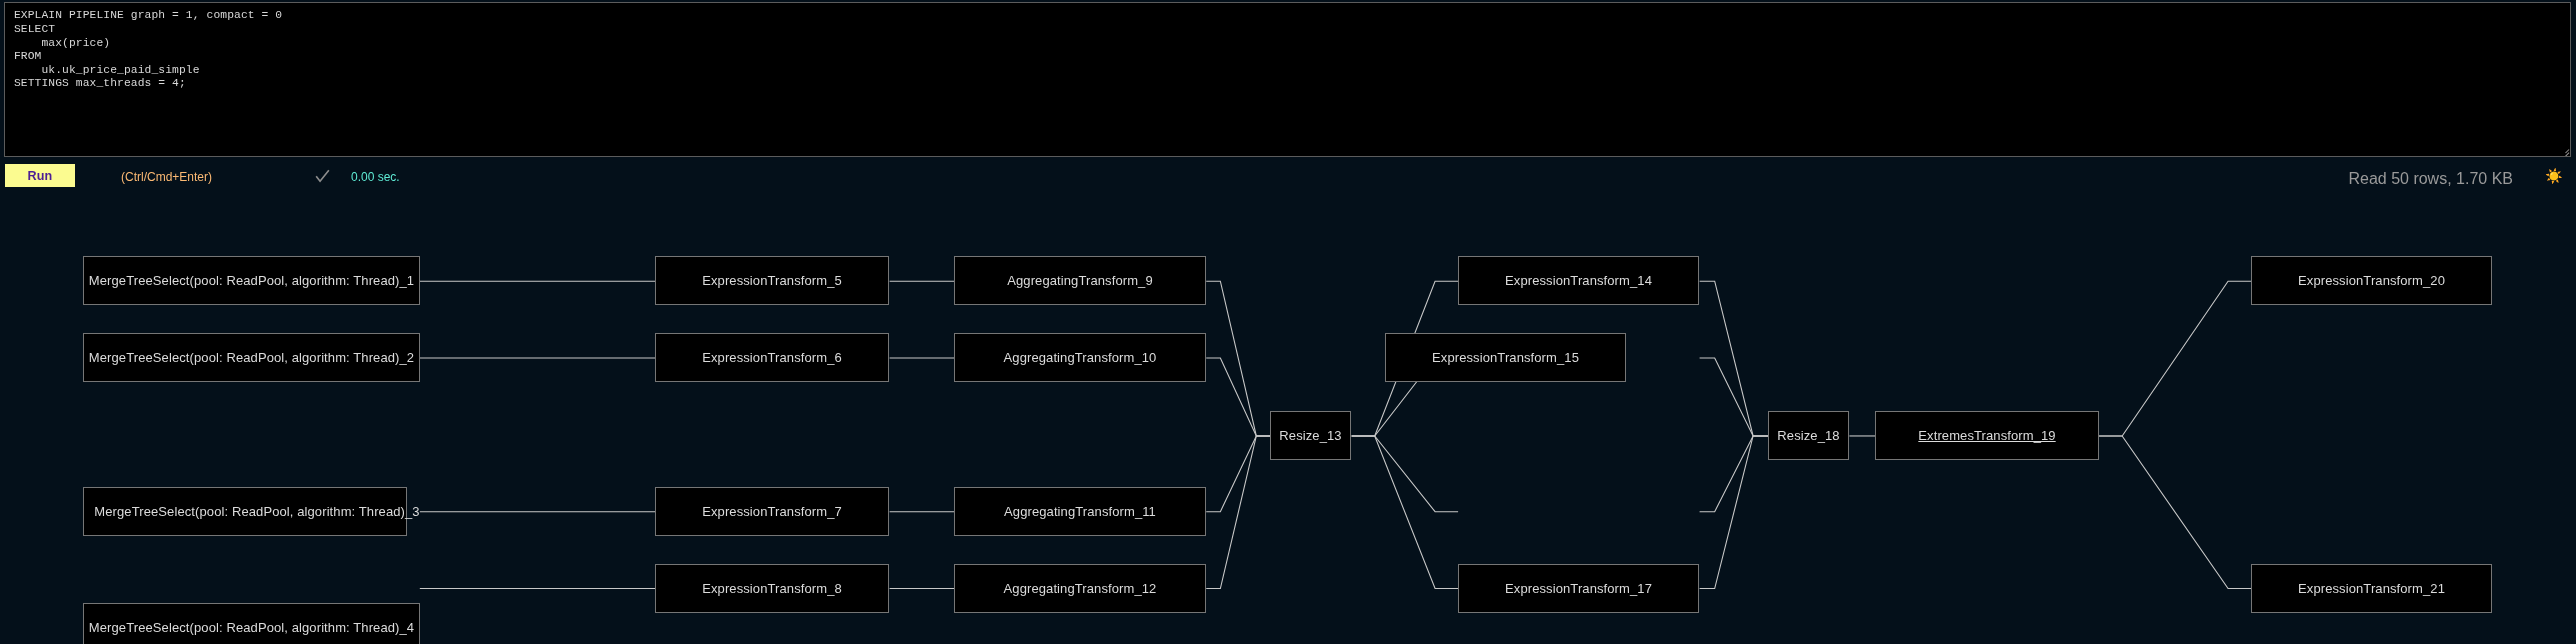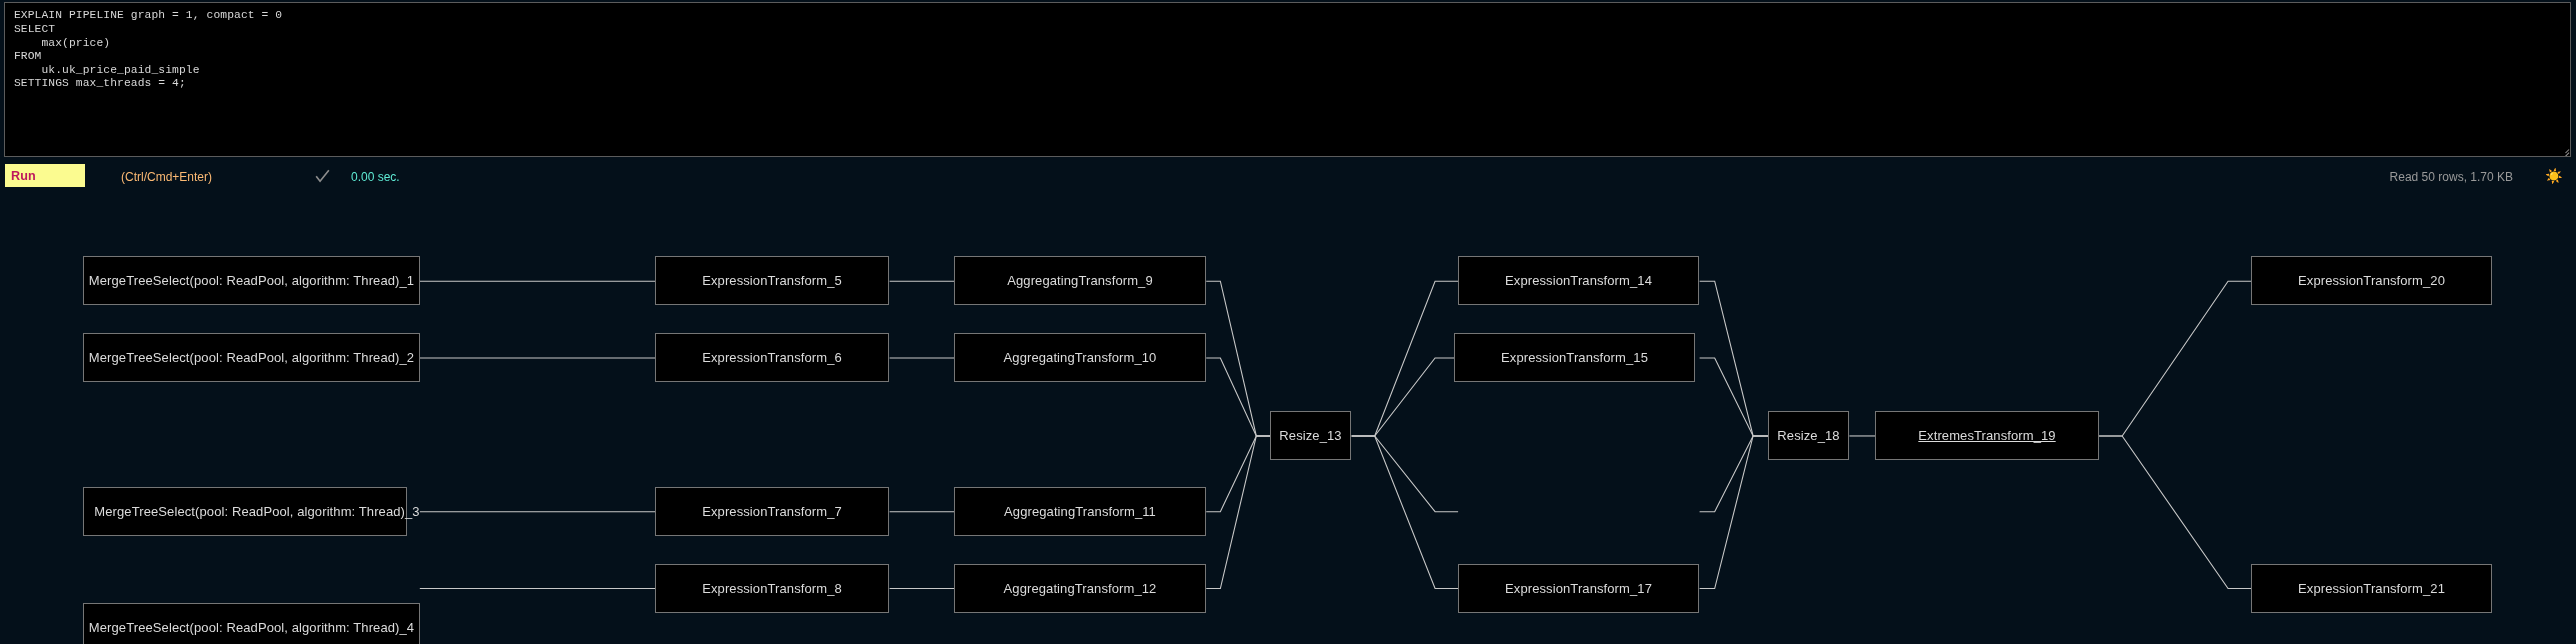--- a/index.html
+++ b/index.html
@@ -66,30 +66,30 @@
     position: absolute;
     left: 0;
     top: 160px;
     width: 2576px;
     height: 31px;
   }
   .run-button {
     position: absolute;
     left: 5px;
     top: 4.4px;
-    width: 80px;
+    width: 70px;
     height: 22.5px;
     background: #fbfb90;
-    color: #be185d;
+    color: #4c1d95;
     border: 0;
     font-family: "Liberation Sans", sans-serif;
     font-size: 12.6px;
     font-weight: bold;
     line-height: 22.5px;
-    text-align: left;
+    text-align: center;
     cursor: pointer;
     letter-spacing: 0.1px;
   }
   .hint-text {
     position: absolute;
     left: 121px;
     top: 10px;
     color: #fdba74;
     font-size: 12px;
     white-space: nowrap;
@@ -107,21 +107,21 @@
     top: 10px;
     color: #5eead4;
     font-size: 12px;
     white-space: nowrap;
   }
   .read-stats {
     position: absolute;
     right: 63px;
     top: 10px;
     color: #9a9a9a;
-    font-size: 12px;
+    font-size: 16px;
     white-space: nowrap;
     text-align: right;
   }
   .theme-toggle {
     position: absolute;
     right: 12.6px;
     top: 6.6px;
     width: 18.7px;
     height: 18.7px;
     cursor: pointer;
@@ -251,21 +251,21 @@
       </div>
       <div class="gnode" style="left: 954px; top: 369px; width: 252px; height: 49px;">
         <span>AggregatingTransform_12</span>
       </div>
       <div class="gnode" style="left: 1270px; top: 216px; width: 81px; height: 49px;">
         <span>Resize_13</span>
       </div>
       <div class="gnode" style="left: 1458px; top: 61px; width: 241px; height: 49px;">
         <span>ExpressionTransform_14</span>
       </div>
-      <div class="gnode" style="left: 1454px; top: 138px; width: 241px; height: 49px;">
+      <div class="gnode" style="left: 1385px; top: 138px; width: 241px; height: 49px;">
         <span>ExpressionTransform_15</span>
       </div>
       <div class="gnode" style="left: 1458px; top: 369px; width: 241px; height: 49px;">
         <span>ExpressionTransform_17</span>
       </div>
       <div class="gnode" style="left: 1768px; top: 216px; width: 81px; height: 49px;">
         <span>Resize_18</span>
       </div>
       <div class="gnode" style="left: 1875px; top: 216px; width: 224px; height: 49px; text-decoration: underline;">
         <span>ExtremesTransform_19</span>

